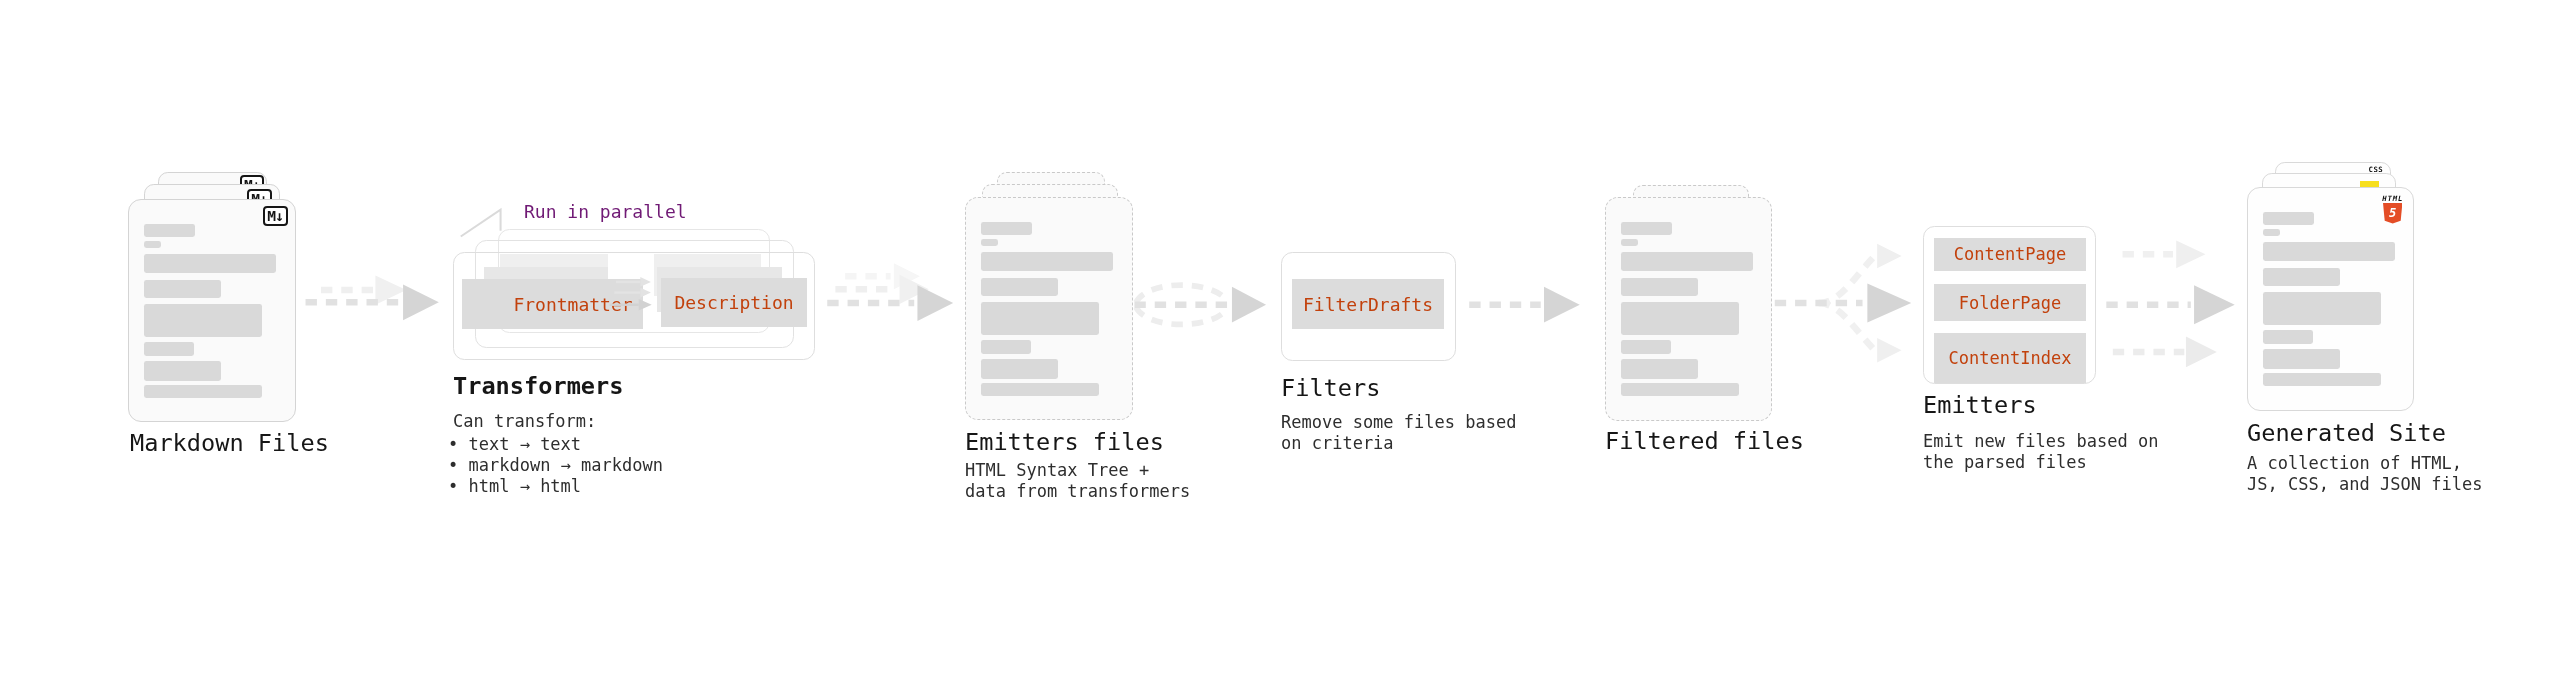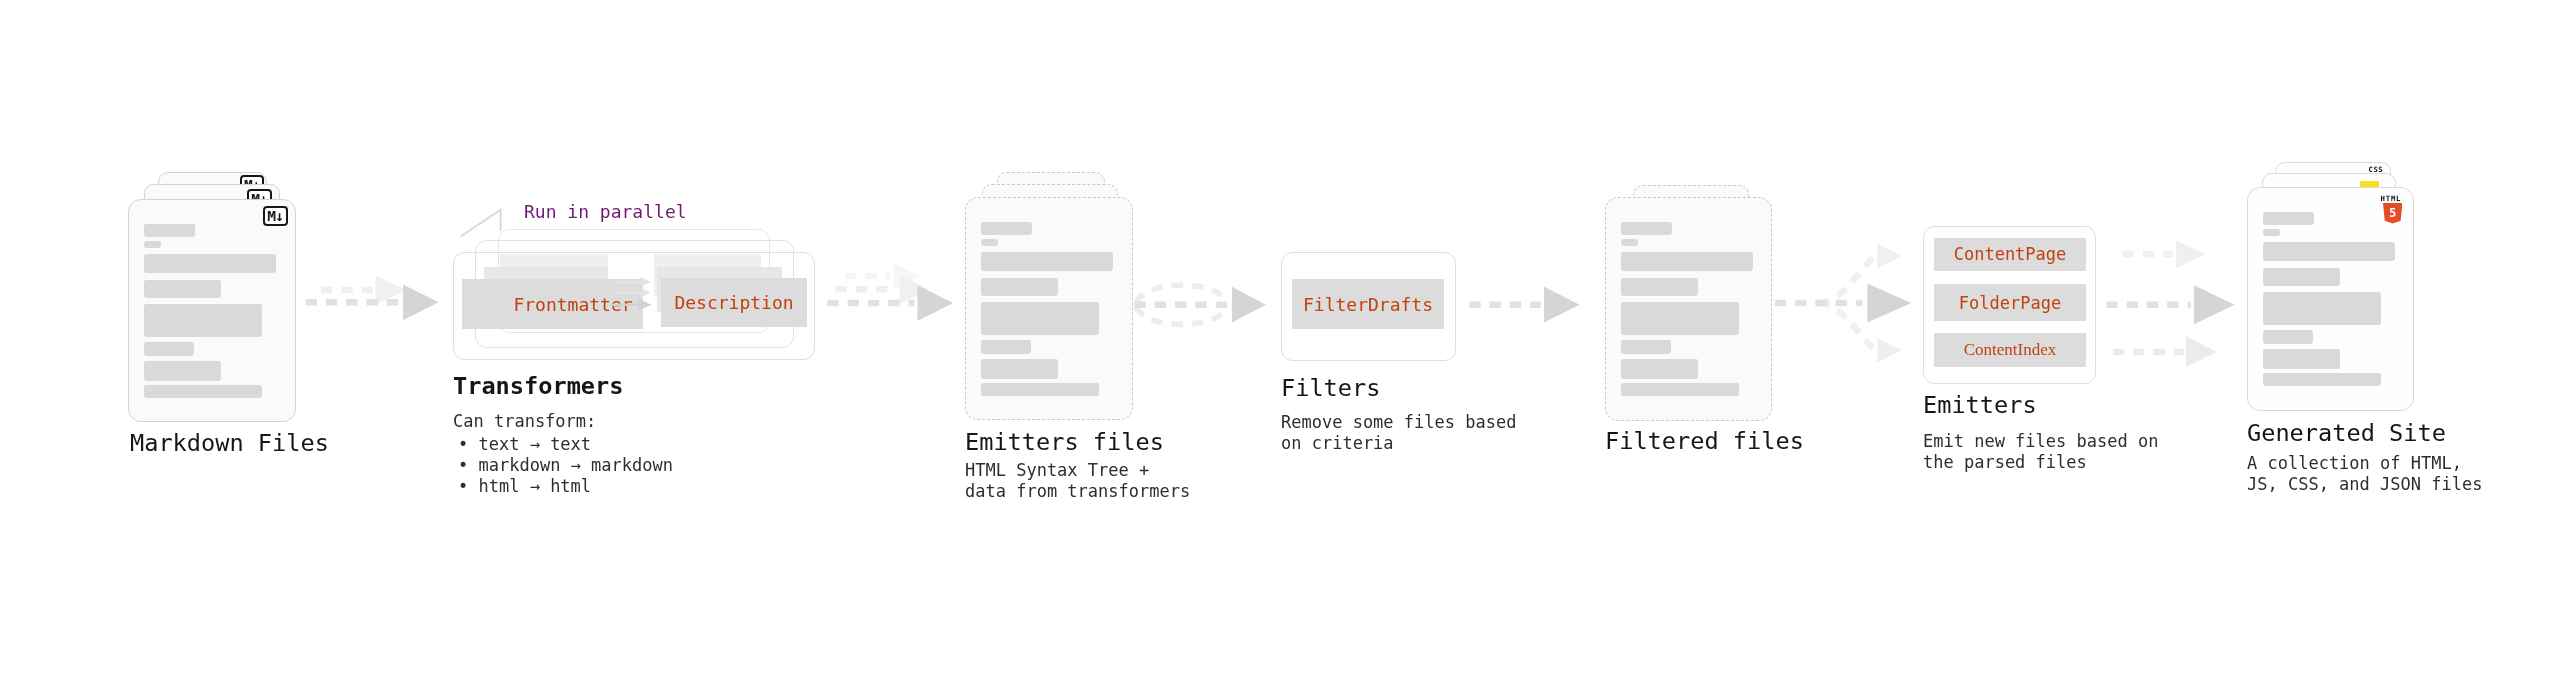--- a/index.html
+++ b/index.html
@@ -25,21 +25,21 @@
   
   .heading{position:absolute;font-size:23.6px;line-height:26px;font-weight:500;color:#161616;white-space:nowrap;}
   .sub{position:absolute;font-size:17px;line-height:21px;color:#2e2e2e;white-space:nowrap;}
   .subline{white-space:nowrap;}
   .bullet-line{white-space:nowrap;}
   .bullet-line::before{content:"• ";}
   .note{position:absolute;font-size:18px;color:#701a75;white-space:nowrap;}
   
   .mdbadge{position:absolute;border:2.4px solid #161616;border-radius:4.1px;background:#ffffff;
            color:#161616;font-weight:bold;font-size:14.6px;line-height:16.3px;padding:0 2.4px;letter-spacing:-0.8px;}
-  .html5icon{position:absolute;width:24.4px;}
+  .html5icon{position:absolute;width:24.4px;text-align:center;font-style:italic;}
   .h5word{font-size:7.3px;font-weight:bold;color:#111;letter-spacing:0.8px;line-height:7.3px;}
   .h5shield{width:19.5px;height:21px;margin:0.8px auto 0;background:var(--html5_orange,#e44d26);
             clip-path:polygon(0 0,100% 0,91% 87%,50% 100%,9% 87%);
             display:flex;align-items:center;justify-content:center;color:#fff;font-size:12.2px;font-weight:bold;}
   .jsicon{position:absolute;width:18.7px;height:17px;background:var(--js_yellow,#f7df1e);}
   .cssicon{position:absolute;text-align:center;}
   .cssword{font-size:7.3px;font-weight:bold;color:#111;line-height:7.3px;letter-spacing:0.4px;}
   .cssbar{width:15.4px;height:4.1px;background:var(--css_blue,#2062af);margin:0.8px auto 0;}
   
   svg .dash{fill:none;stroke-dasharray:14 11;stroke-width:8;}
@@ -98,21 +98,21 @@
     <div class="pill ghost2" style="left:500px;top:254px;width:108px;height:42px;"></div>
     <div class="pill ghost1" style="left:484px;top:267px;width:124px;height:45px;"></div>
     <div class="pill" style="left:462px;top:279px;width:140px;height:50px;padding-left:41px;">Frontmatter</div>
 
     <div class="pill ghost2" style="left:654px;top:254px;width:107px;height:42px;"></div>
     <div class="pill ghost1" style="left:657px;top:267px;width:125px;height:45px;"></div>
     <div class="pill" style="left:661px;top:278px;width:146px;height:49px;">Description</div>
 
     <div class="heading" style="left:453px;top:373px;font-weight:bold;">Transformers</div>
     <div class="sub" style="left:453px;top:411px;">Can transform:</div>
-    <div class="sub" style="left:458px;top:434px;">
+    <div class="sub" style="left:448px;top:434px;">
       <div class="bullet-line">text → text</div>
       <div class="bullet-line">markdown → markdown</div>
       <div class="bullet-line">html → html</div>
     </div>
   </div>
 
   <div class="group">
     <div class="fcard small dashed" style="left:997px;top:172px;width:106px;height:57px;z-index:1;"></div>
     <div class="fcard small dashed" style="left:982px;top:184px;width:134px;height:57px;z-index:2;"></div>
     <div class="fcard dashed" style="left:965px;top:197px;width:166px;height:221px;z-index:3;">
@@ -154,21 +154,21 @@
         <div class="bar" style="left: 14.6px; top: 161px; width: 77px; height: 19.5px; background: rgb(217, 217, 217);"></div>
         <div class="bar" style="left: 14.6px; top: 185px; width: 118px; height: 13px; background: rgb(217, 217, 217);"></div>
       </div>
     <div class="heading" style="left:1605px;top:428px;">Filtered files</div>
   </div>
 
   <div class="group">
     <div class="outline fill" style="left:1923px;top:226px;width:171px;height:156px;"></div>
     <div class="pill" style="left:1934px;top:238px;width:152px;height:32.5px;font-size:17px;">ContentPage</div>
     <div class="pill" style="left:1934px;top:284px;width:152px;height:37px;font-size:17px;">FolderPage</div>
-    <div class="pill" style="left:1934px;top:333px;width:152px;height:34px;font-size:17px;font-family:Liberation Serif, serif;">ContentIndex</div>
+    <div class="pill" style="left:1934px;top:333px;width:152px;height:50px;font-size:17px;">ContentIndex</div>
     <div class="heading" style="left:1923px;top:392px;">Emitters</div>
     <div class="sub" style="left:1923px;top:431px;">
       <div class="subline">Emit new files based on</div>
       <div class="subline">the parsed files</div>
     </div>
   </div>
 
   <div class="group">
     <div class="fcard small white" style="left:2275px;top:162px;width:114px;height:57px;z-index:1;">
       <div class="cssicon" style="right:6.5px;top:3.3px;">

